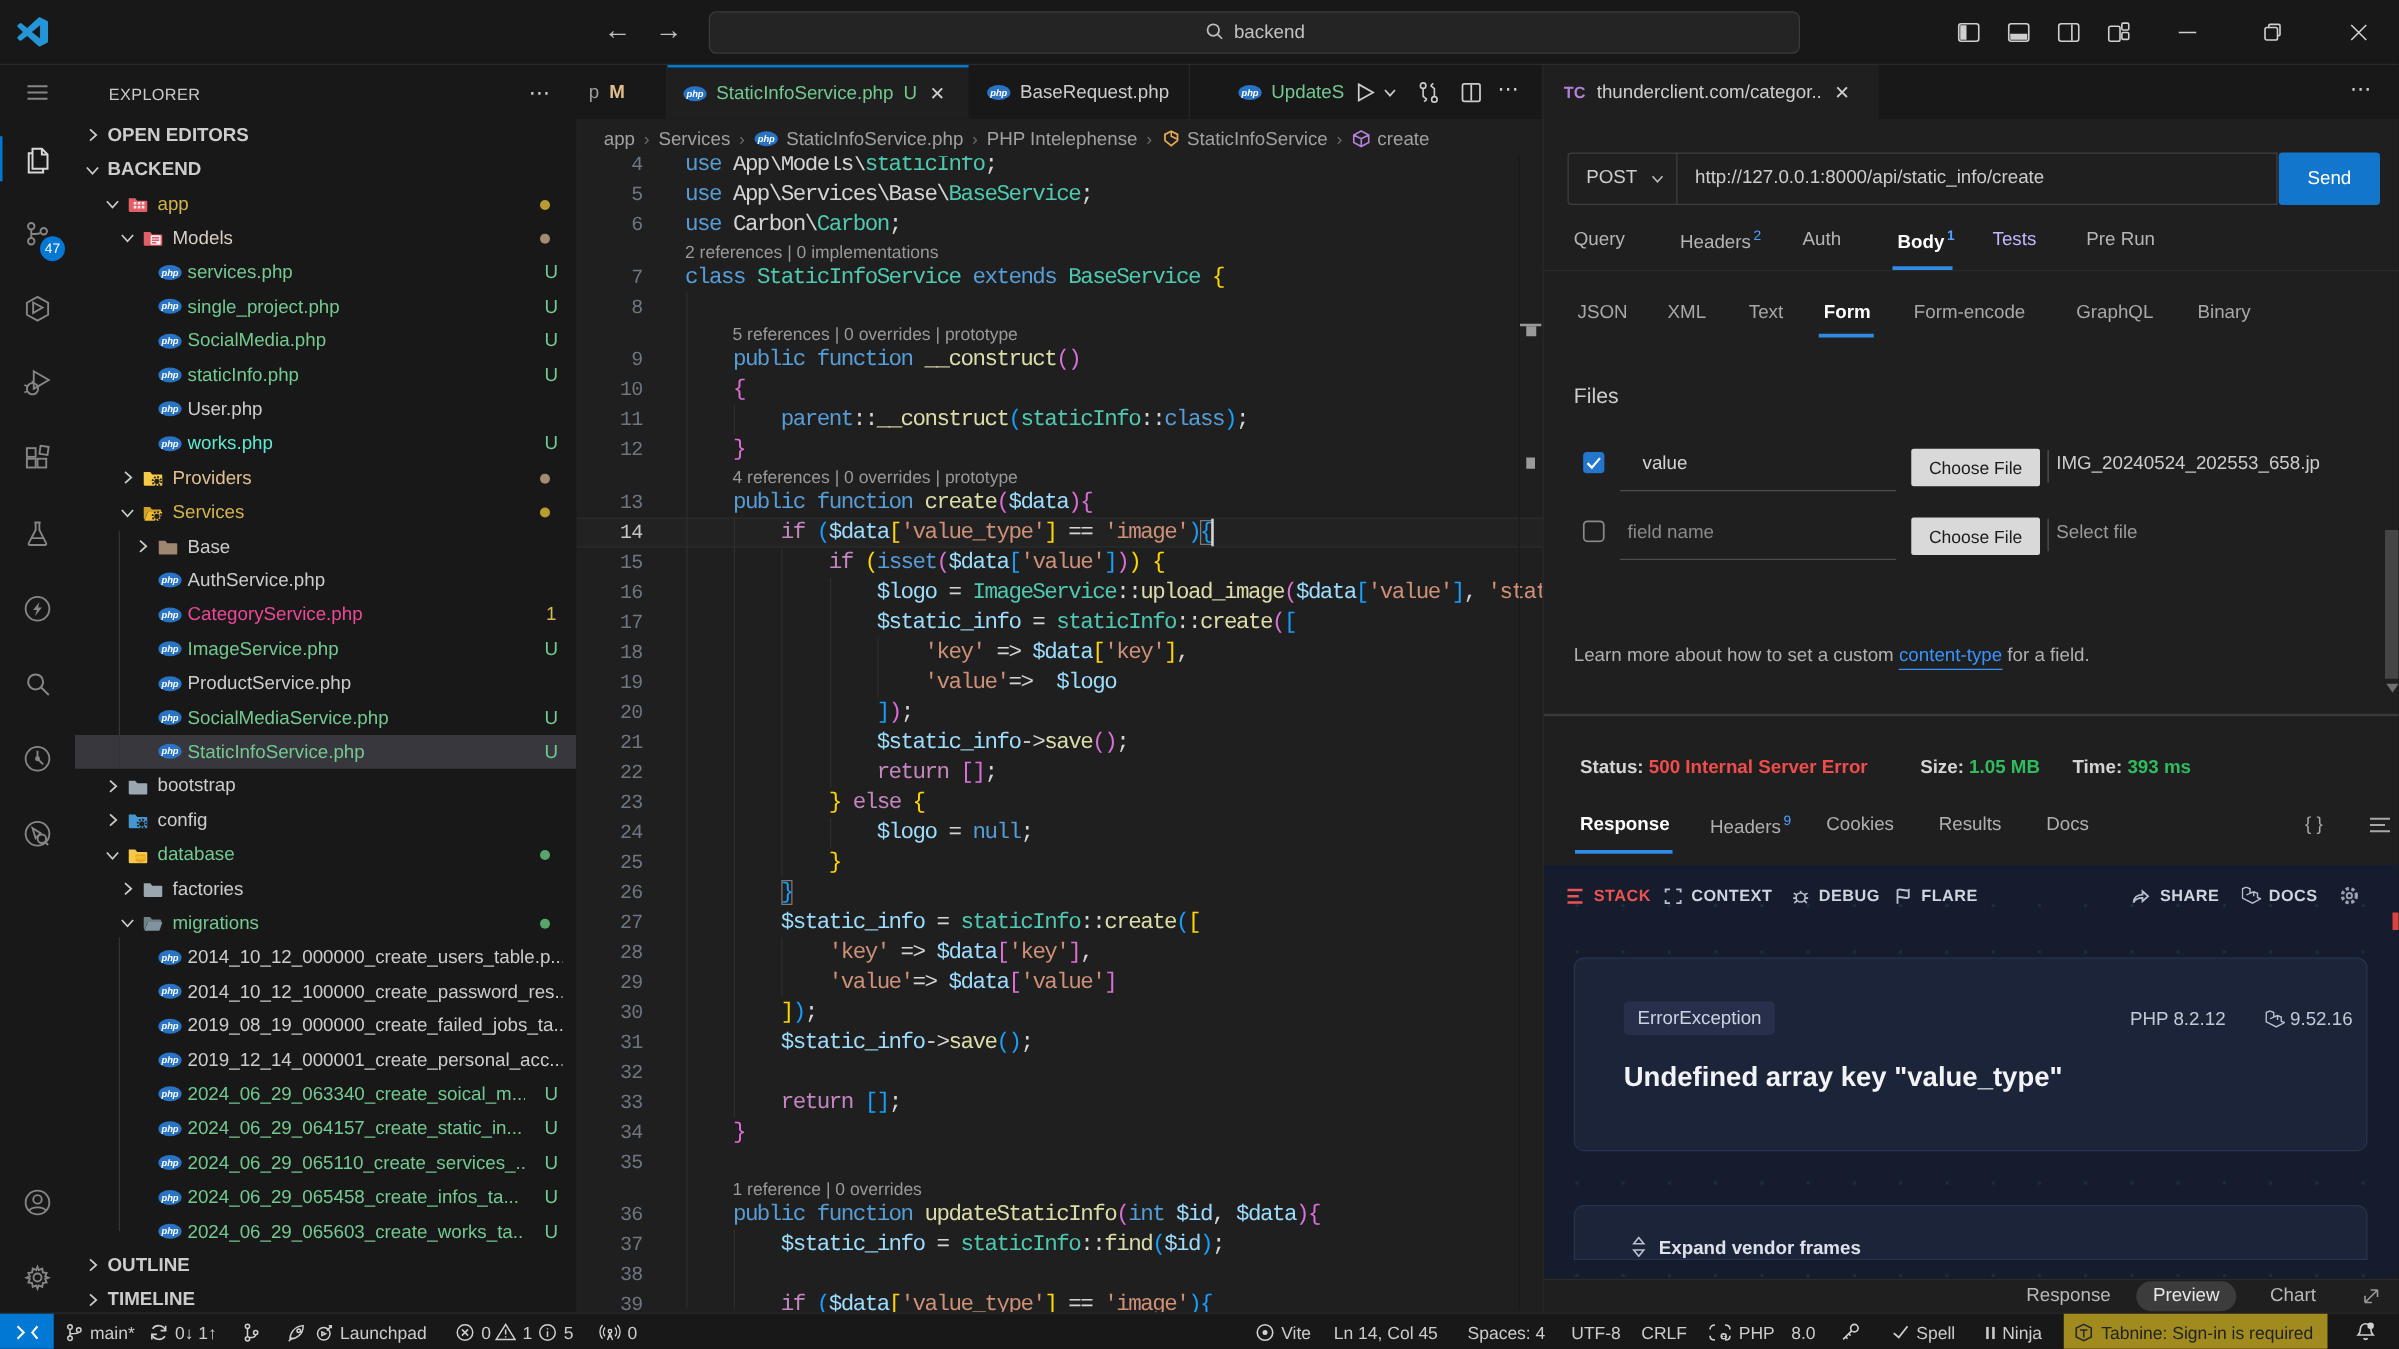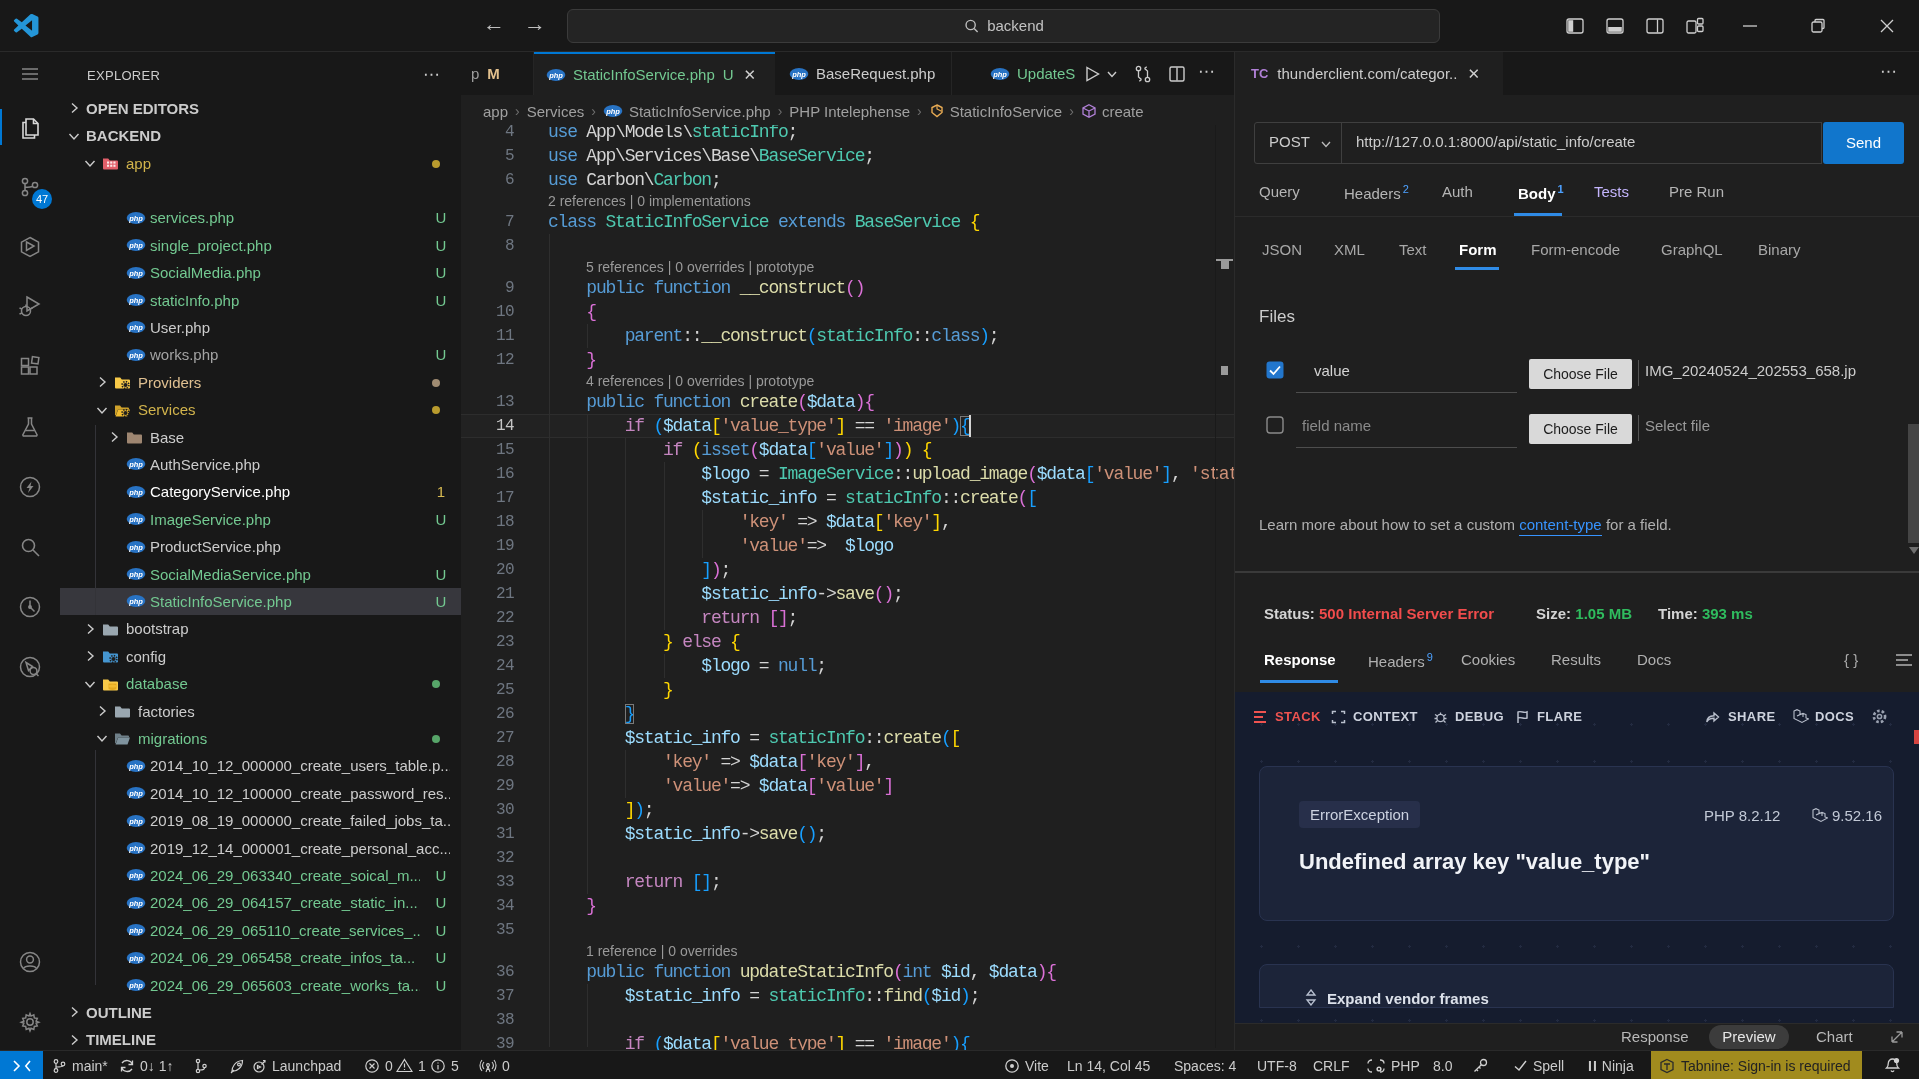--- a/index.html
+++ b/index.html
@@ -264,20 +264,38 @@
               <rect x="11.4" y="5.5" width="2.1" height="2.1"></rect>
               <rect x="5" y="8.7" width="2.1" height="2.1"></rect>
               <rect x="8.2" y="8.7" width="2.1" height="2.1"></rect>
               <rect x="11.4" y="8.7" width="2.1" height="2.1"></rect>
             </g>
           </svg>
         </span>
         <span class="lbl" style="left:66px;color:#d2b44c;">app</span>
         <span style="position:absolute;left:372px;top:10px;width:8px;height:8px;border-radius:4px;background:#b99b2e;"></span>
       </div>
+      <div class="abs trow" style="top:124.9px;">
+        <span class="chev" style="left:34px;">
+          <svg width="16" height="16" viewBox="0 0 16 16" style="">
+            <path d="M3.5 6 L8 11 L12.5 6" fill="none" stroke="#cccccc" stroke-width="1.4"></path>
+          </svg>
+        </span>
+        <span class="ficon" style="left:54px;">
+          <svg width="16" height="14" viewBox="0 0 16 14" style="">
+            <path d="M1 2.5 h5.2 l1.6 2 H15 a1 1 0 0 1 1 1 v7 a1 1 0 0 1 -1 1 H2 a1 1 0 0 1 -1 -1 z" fill="#e25f6a"></path>
+            <rect x="6.5" y="5.2" width="8" height="7.5" rx="1" fill="#fff" opacity=".9"></rect>
+            <rect x="7.6" y="6.6" width="5.6" height="1.2" fill="#e05661"></rect>
+            <rect x="7.6" y="8.6" width="5.6" height="1.2" fill="#e05661"></rect>
+            <rect x="7.6" y="10.6" width="3.4" height="1.2" fill="#e05661"></rect>
+          </svg>
+        </span>
+        <span class="lbl" style="left:78px;color:#d8cec5;">Models</span>
+        <span style="position:absolute;left:372px;top:10px;width:8px;height:8px;border-radius:4px;background:#a08c72;"></span>
+      </div>
       <div class="abs trow" style="top:152.3px;">
         <span class="ficon" style="left:66px;">
           <svg width="20" height="14" viewBox="0 0 20 14" style="">
             <ellipse cx="10" cy="7" rx="9.3" ry="6" fill="#2873c4"></ellipse>
             <text x="10" y="9.6" font-size="7.5" font-style="italic" font-weight="bold" fill="#fff" text-anchor="middle" font-family="Liberation Sans">php</text>
           </svg>
         </span>
         <span class="lbl" style="left:90px;color:#73c991;max-width:270px;">services.php</span>
         <span class="badge" style="color:#73c991;">U</span>
       </div>
@@ -320,21 +338,21 @@
         </span>
         <span class="lbl" style="left:90px;color:#cccccc;max-width:300px;">User.php</span>
       </div>
       <div class="abs trow" style="top:289.3px;">
         <span class="ficon" style="left:66px;">
           <svg width="20" height="14" viewBox="0 0 20 14" style="">
             <ellipse cx="10" cy="7" rx="9.3" ry="6" fill="#2873c4"></ellipse>
             <text x="10" y="9.6" font-size="7.5" font-style="italic" font-weight="bold" fill="#fff" text-anchor="middle" font-family="Liberation Sans">php</text>
           </svg>
         </span>
-        <span class="lbl" style="left:90px;color:#a3a3a3;max-width:270px;">works.php</span>
+        <span class="lbl" style="left:90px;color:#5eead4;max-width:270px;">works.php</span>
         <span class="badge" style="color:#73c991;">U</span>
       </div>
       <div class="abs trow" style="top:316.7px;">
         <span class="chev" style="left:34px;">
           <svg width="16" height="16" viewBox="0 0 16 16" style="">
             <path d="M6 3.5 L11 8 L6 12.5" fill="none" stroke="#cccccc" stroke-width="1.4"></path>
           </svg>
         </span>
         <span class="ficon" style="left:54px;">
           <svg width="16" height="14" viewBox="0 0 16 14" style="">
@@ -385,21 +403,21 @@
         </span>
         <span class="lbl" style="left:90px;color:#cccccc;max-width:300px;">AuthService.php</span>
       </div>
       <div class="abs trow" style="top:426.3px;">
         <span class="ficon" style="left:66px;">
           <svg width="20" height="14" viewBox="0 0 20 14" style="">
             <ellipse cx="10" cy="7" rx="9.3" ry="6" fill="#2873c4"></ellipse>
             <text x="10" y="9.6" font-size="7.5" font-style="italic" font-weight="bold" fill="#fff" text-anchor="middle" font-family="Liberation Sans">php</text>
           </svg>
         </span>
-        <span class="lbl" style="left:90px;color:#ffffff;max-width:270px;">CategoryService.php</span>
+        <span class="lbl" style="left:90px;color:#ec4899;max-width:270px;">CategoryService.php</span>
         <span class="badge" style="color:#d7ba52;">1</span>
       </div>
       <div class="abs trow" style="top:453.7px;">
         <span class="ficon" style="left:66px;">
           <svg width="20" height="14" viewBox="0 0 20 14" style="">
             <ellipse cx="10" cy="7" rx="9.3" ry="6" fill="#2873c4"></ellipse>
             <text x="10" y="9.6" font-size="7.5" font-style="italic" font-weight="bold" fill="#fff" text-anchor="middle" font-family="Liberation Sans">php</text>
           </svg>
         </span>
         <span class="lbl" style="left:90px;color:#73c991;max-width:270px;">ImageService.php</span>

